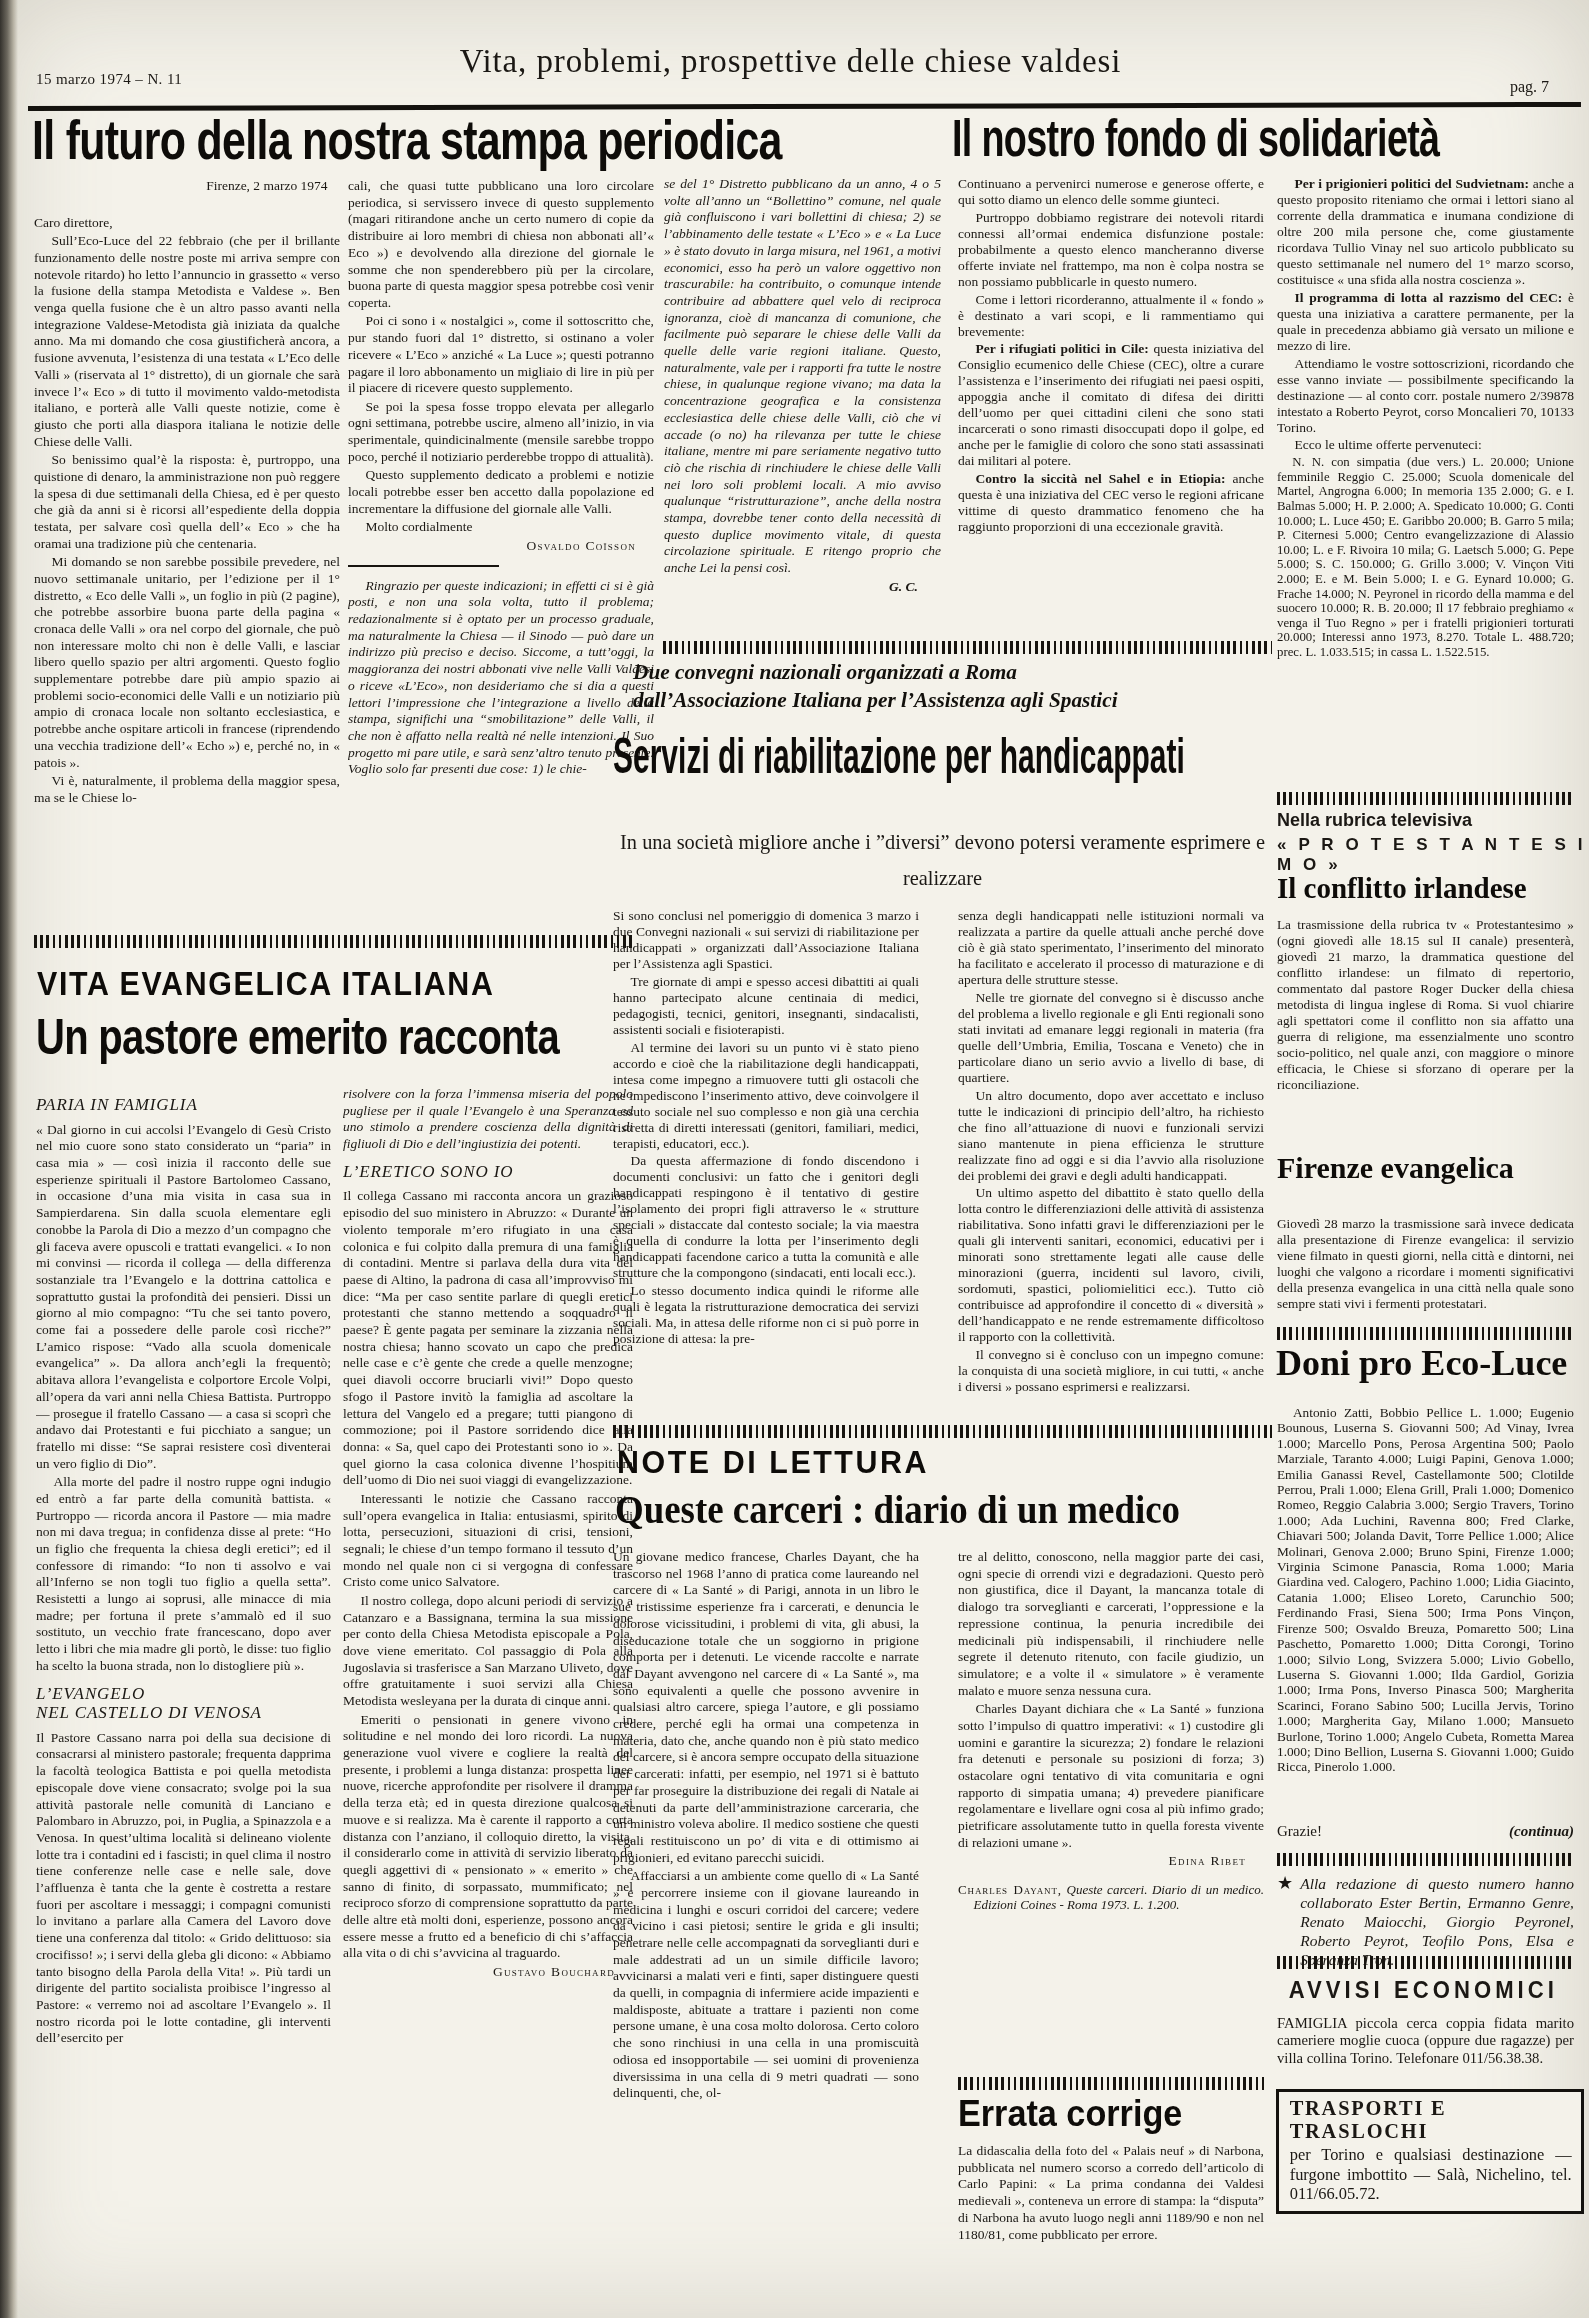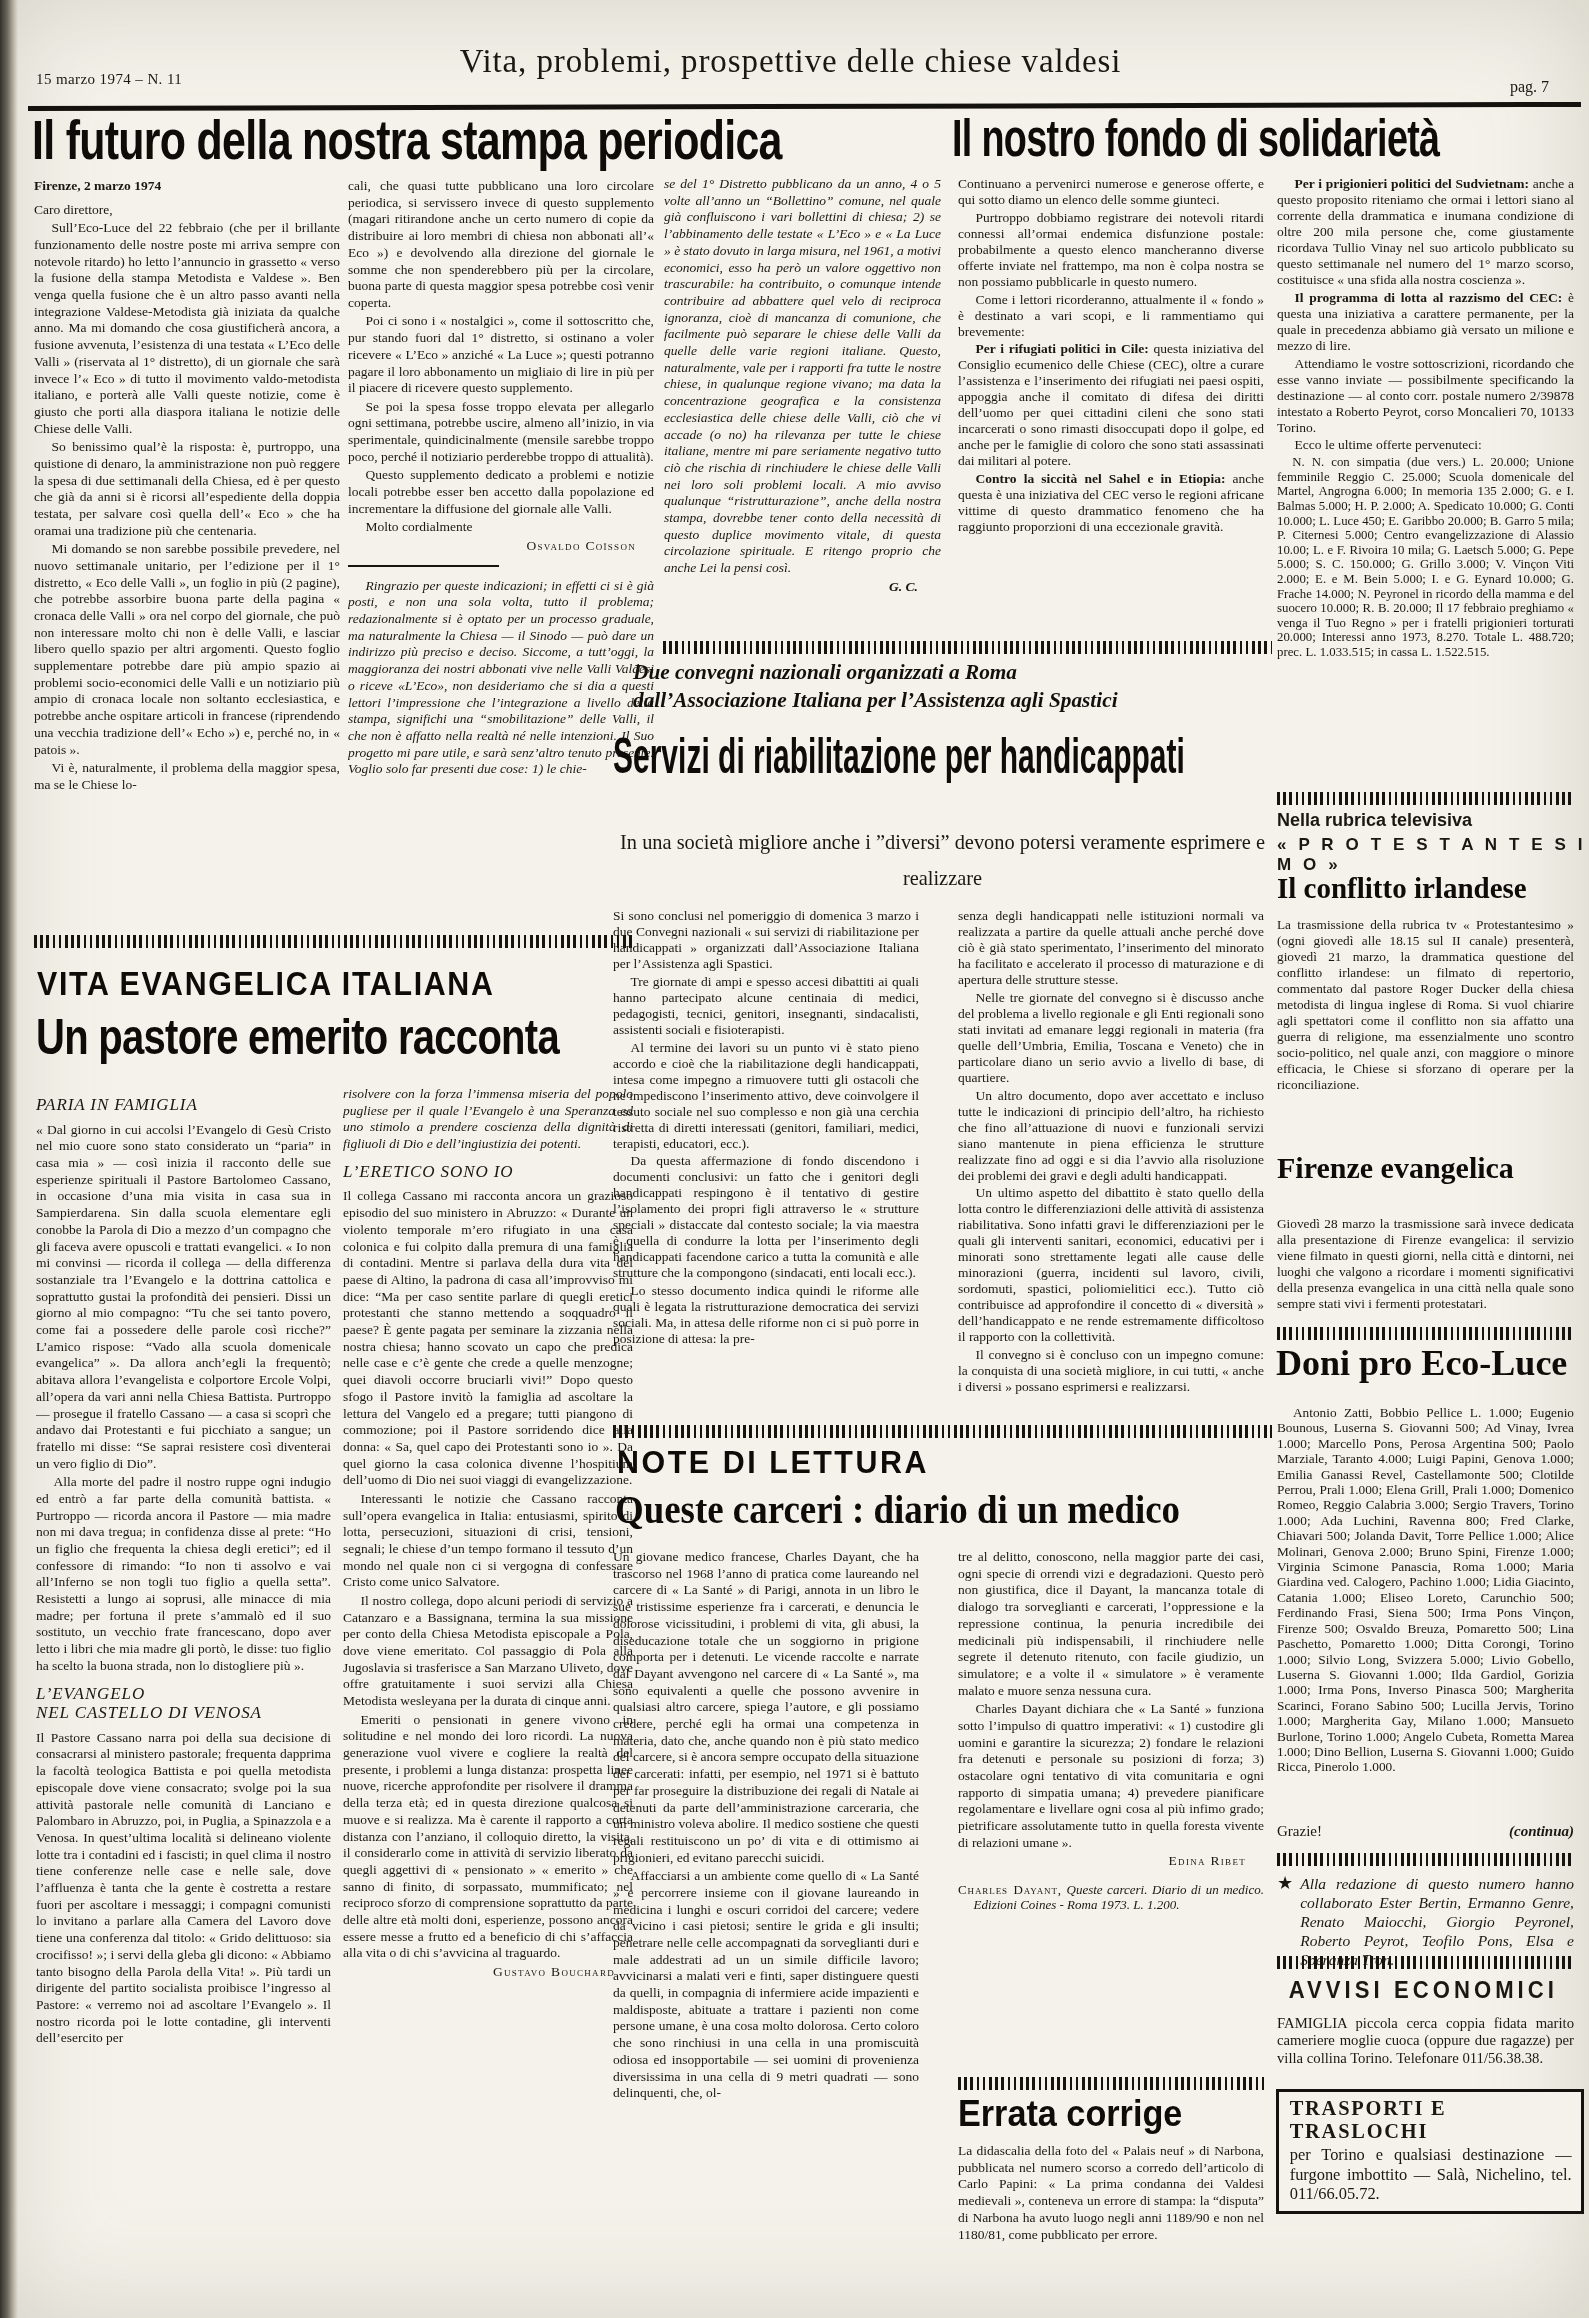--- a/index.html
+++ b/index.html
@@ -21,21 +21,21 @@
   .sanshead{font-family:"Liberation Sans",sans-serif;font-weight:bold;color:#0e0c09;white-space:nowrap;
        transform-origin:left top;display:inline-block;}
   
   .hrule{height:13.3px;background:repeating-linear-gradient(90deg,#17140f 0 2.7px,rgba(0,0,0,0) 2.7px 6.2px);}
   
   .col{overflow:hidden;text-align:justify;}
   .col p{margin:0 0 1.8px 0;text-indent:1.3em;hyphens:auto;}
   .body15 p, .body15{font-size:13.5px;line-height:16.7px;}
   .body15b p, .body15b{font-size:13.5px;line-height:16px;}
   .rub p, .rub{font-size:13.3px;line-height:16px;}
-  p.dateline{text-indent:0;padding-right:12.4px;margin-bottom:7px;font-weight:bold;}
+  p.dateline{text-indent:0;text-align:right;padding-right:12.4px;margin-bottom:20px;}
   p.noindent{text-indent:0;}
   p.it,p.itc{font-style:italic;}
   p.itc{text-indent:0;}
   p.sig{text-indent:0;text-align:right;font-variant:small-caps;letter-spacing:1.3px;padding-right:18px;margin-top:1.8px;}
   p.sigit{font-style:italic;text-indent:0;text-align:right;padding-right:23px;font-weight:bold;}
   p.sub{text-indent:0;font-style:italic;font-size:17px !important;letter-spacing:0.9px;margin:9px 0 7.1px 0;white-space:pre-line;line-height:19.5px !important;}
   p.small{font-size:12.8px !important;line-height:14.6px !important;text-indent:1.2em;}
   p.list{font-size:13.3px !important;line-height:15.4px !important;text-indent:1.2em;}
   p.cite{font-size:13px !important;line-height:15px !important;text-indent:-1.2em;padding-left:1.2em;margin-top:12.4px;font-style:italic;}
   p.cite b{font-variant:small-caps;font-weight:normal;font-style:normal;letter-spacing:0.9px;}

